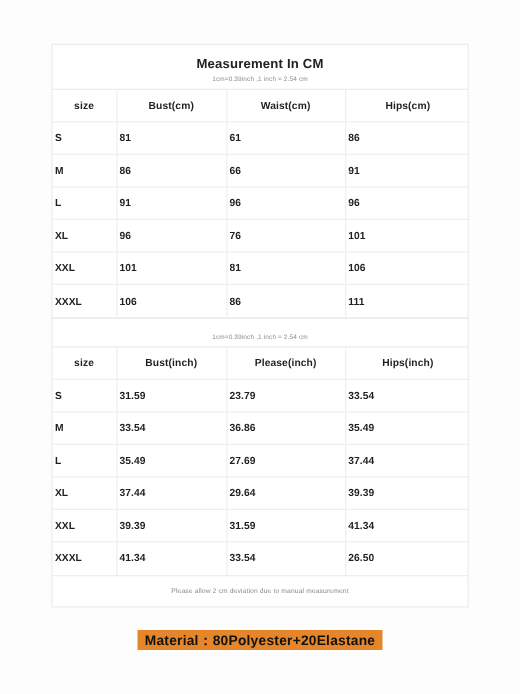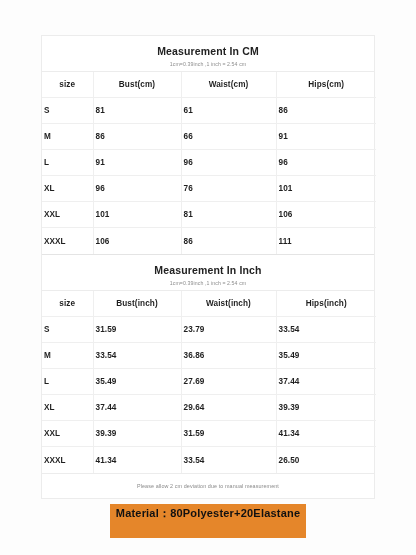--- a/index.html
+++ b/index.html
@@ -120,21 +120,21 @@
     width: 416px;
     text-align: center;
   }
   .material-banner {
     display: inline-block;
     background: #e5862a;
     color: #111111;
     font-size: 11px;
     font-weight: bold;
     letter-spacing: 0.2px;
-    padding: 3px 6px 18px 6px;
+    padding: 3px 6px 0 6px;
     line-height: 1.15;
     white-space: nowrap;
   }
 </style>
 </head>
 <body>
 
 <div class="page">
 
   <div class="card">
@@ -195,36 +195,35 @@
           <td class="data-cell">106</td>
           <td class="data-cell">86</td>
           <td class="data-cell">111</td>
         </tr>
       </tbody>
     </table>
 
     <div class="table-divider"></div>
 
     <div class="section-title-cell">
-      <div class="section-title">Measurement In Inch</div>
       <div class="section-sub">1cm=0.39inch ,1 inch = 2.54 cm</div>
     </div>
 
     <table class="size-table">
       <colgroup>
         <col class="col-size">
           <col class="col-bust">
           <col class="col-waist">
           <col class="col-hips">
       </colgroup>
       <thead>
         <tr>
           <th class="head-cell">size</th>
           <th class="head-cell">Bust(inch)</th>
-          <th class="head-cell">Waist(inch)</th>
+          <th class="head-cell">Please(inch)</th>
           <th class="head-cell">Hips(inch)</th>
         </tr>
       </thead>
       <tbody>
         <tr>
           <td class="size-cell">S</td>
           <td class="data-cell">31.59</td>
           <td class="data-cell">23.79</td>
           <td class="data-cell">33.54</td>
         </tr>

